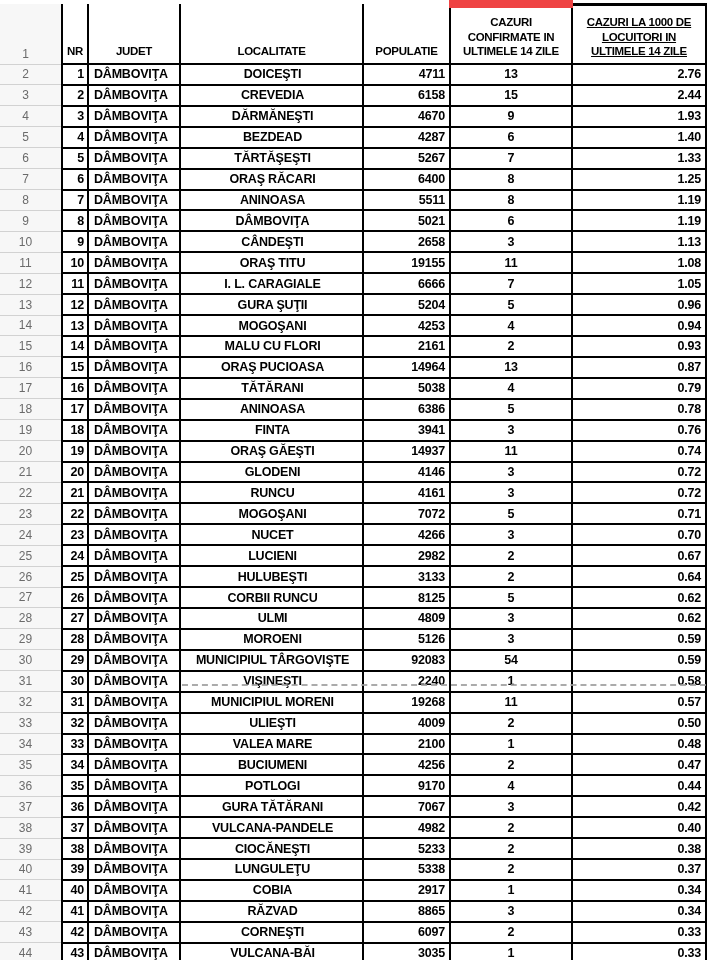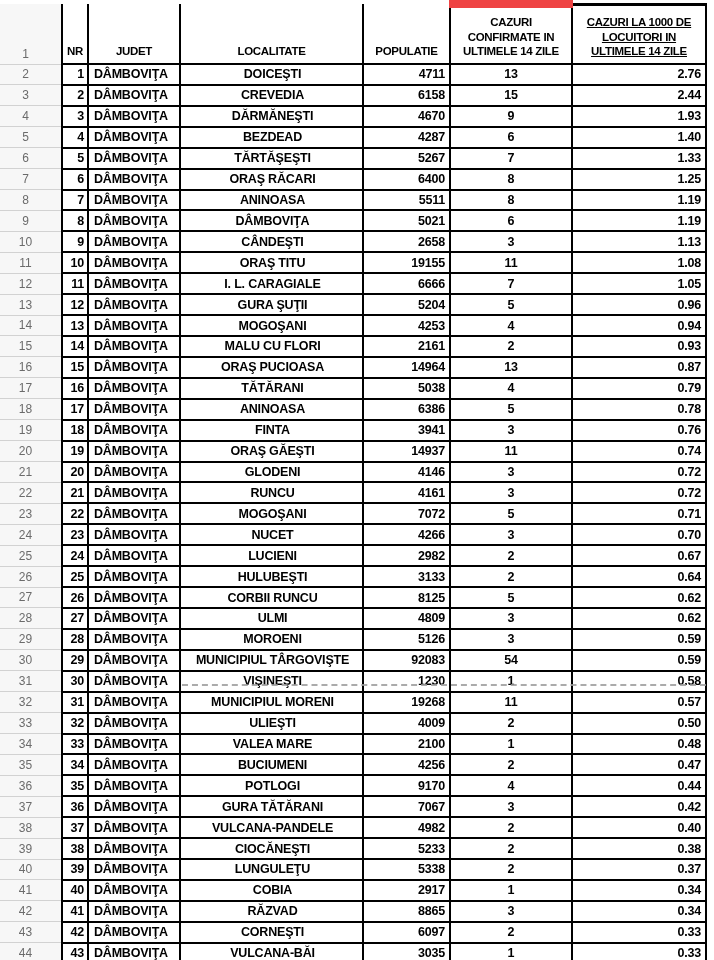--- a/index.html
+++ b/index.html
@@ -365,21 +365,21 @@
           <td class="cell c-localitate">MUNICIPIUL TÂRGOVIŞTE</td>
           <td class="cell c-populatie">92083</td>
           <td class="cell c-cazuri">54</td>
           <td class="cell c-rata">0.59</td>
         </tr>
         <tr>
           <td class="gutter">31</td>
           <td class="cell c-nr">30</td>
           <td class="cell c-judet">DÂMBOVIŢA</td>
           <td class="cell c-localitate">VIŞINEŞTI</td>
-          <td class="cell c-populatie">1230</td>
+          <td class="cell c-populatie">2240</td>
           <td class="cell c-cazuri">1</td>
           <td class="cell c-rata">0.58</td>
         </tr>
         <tr>
           <td class="gutter">32</td>
           <td class="cell c-nr">31</td>
           <td class="cell c-judet">DÂMBOVIŢA</td>
           <td class="cell c-localitate">MUNICIPIUL MORENI</td>
           <td class="cell c-populatie">19268</td>
           <td class="cell c-cazuri">11</td>

